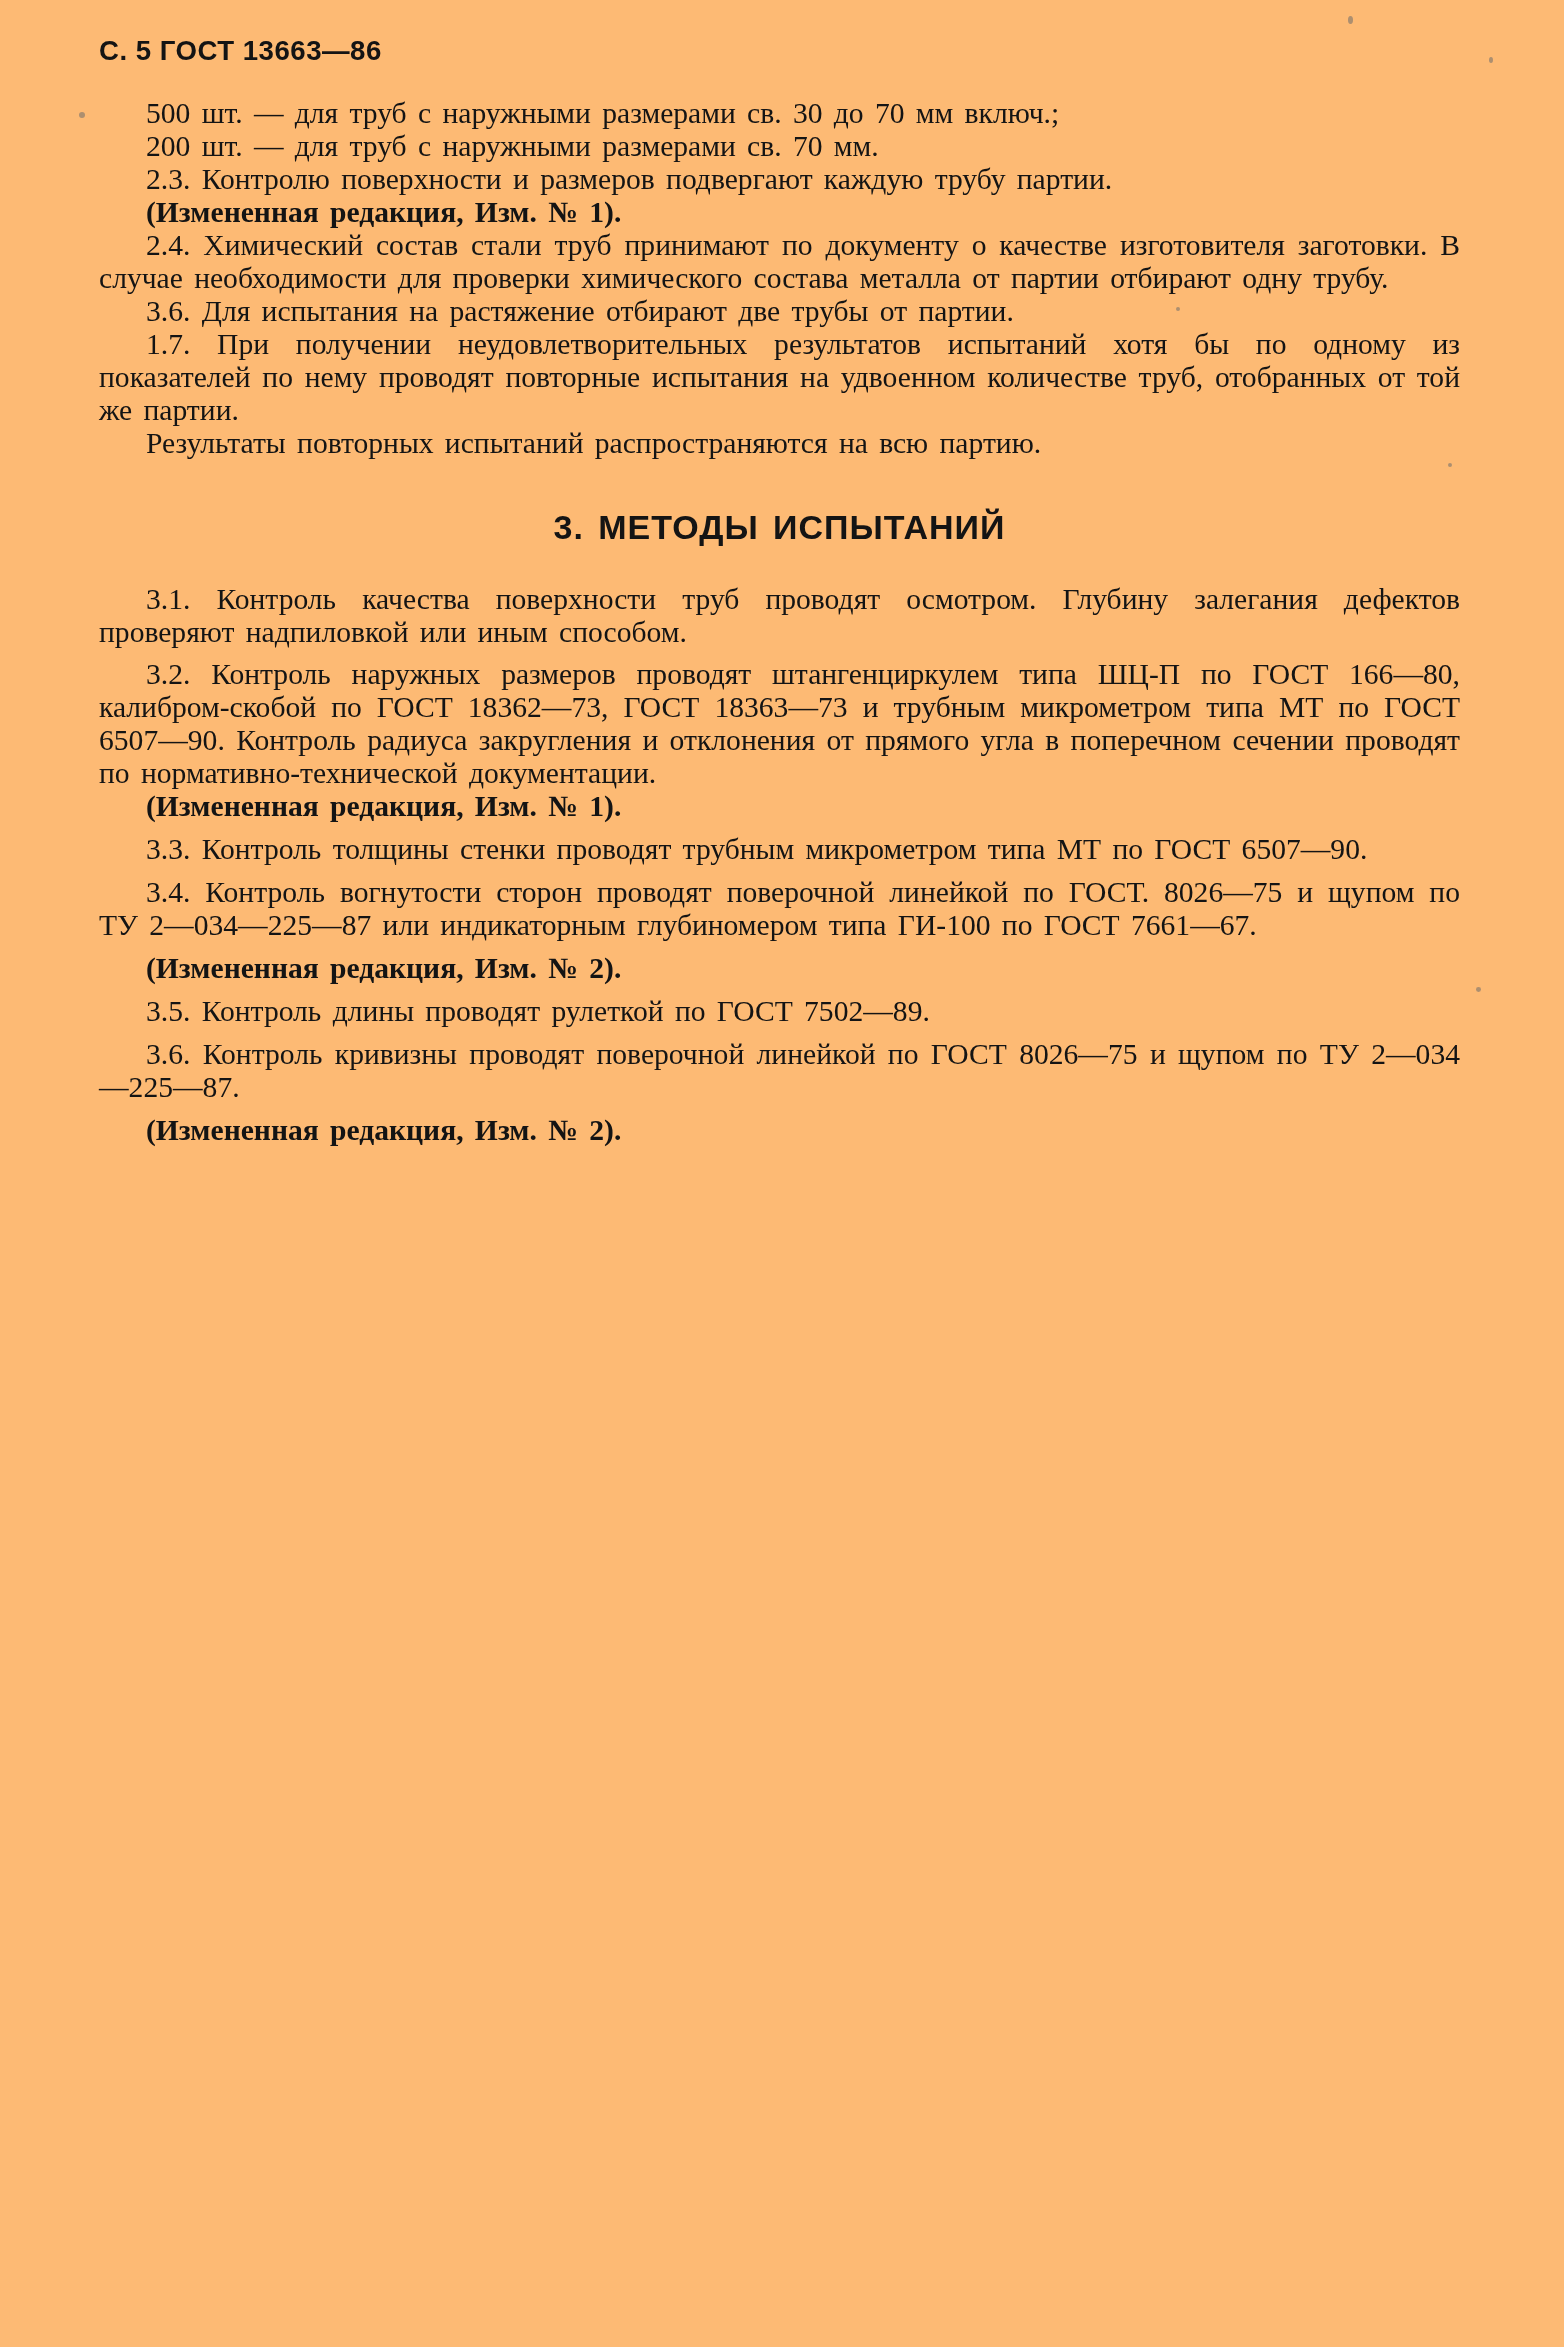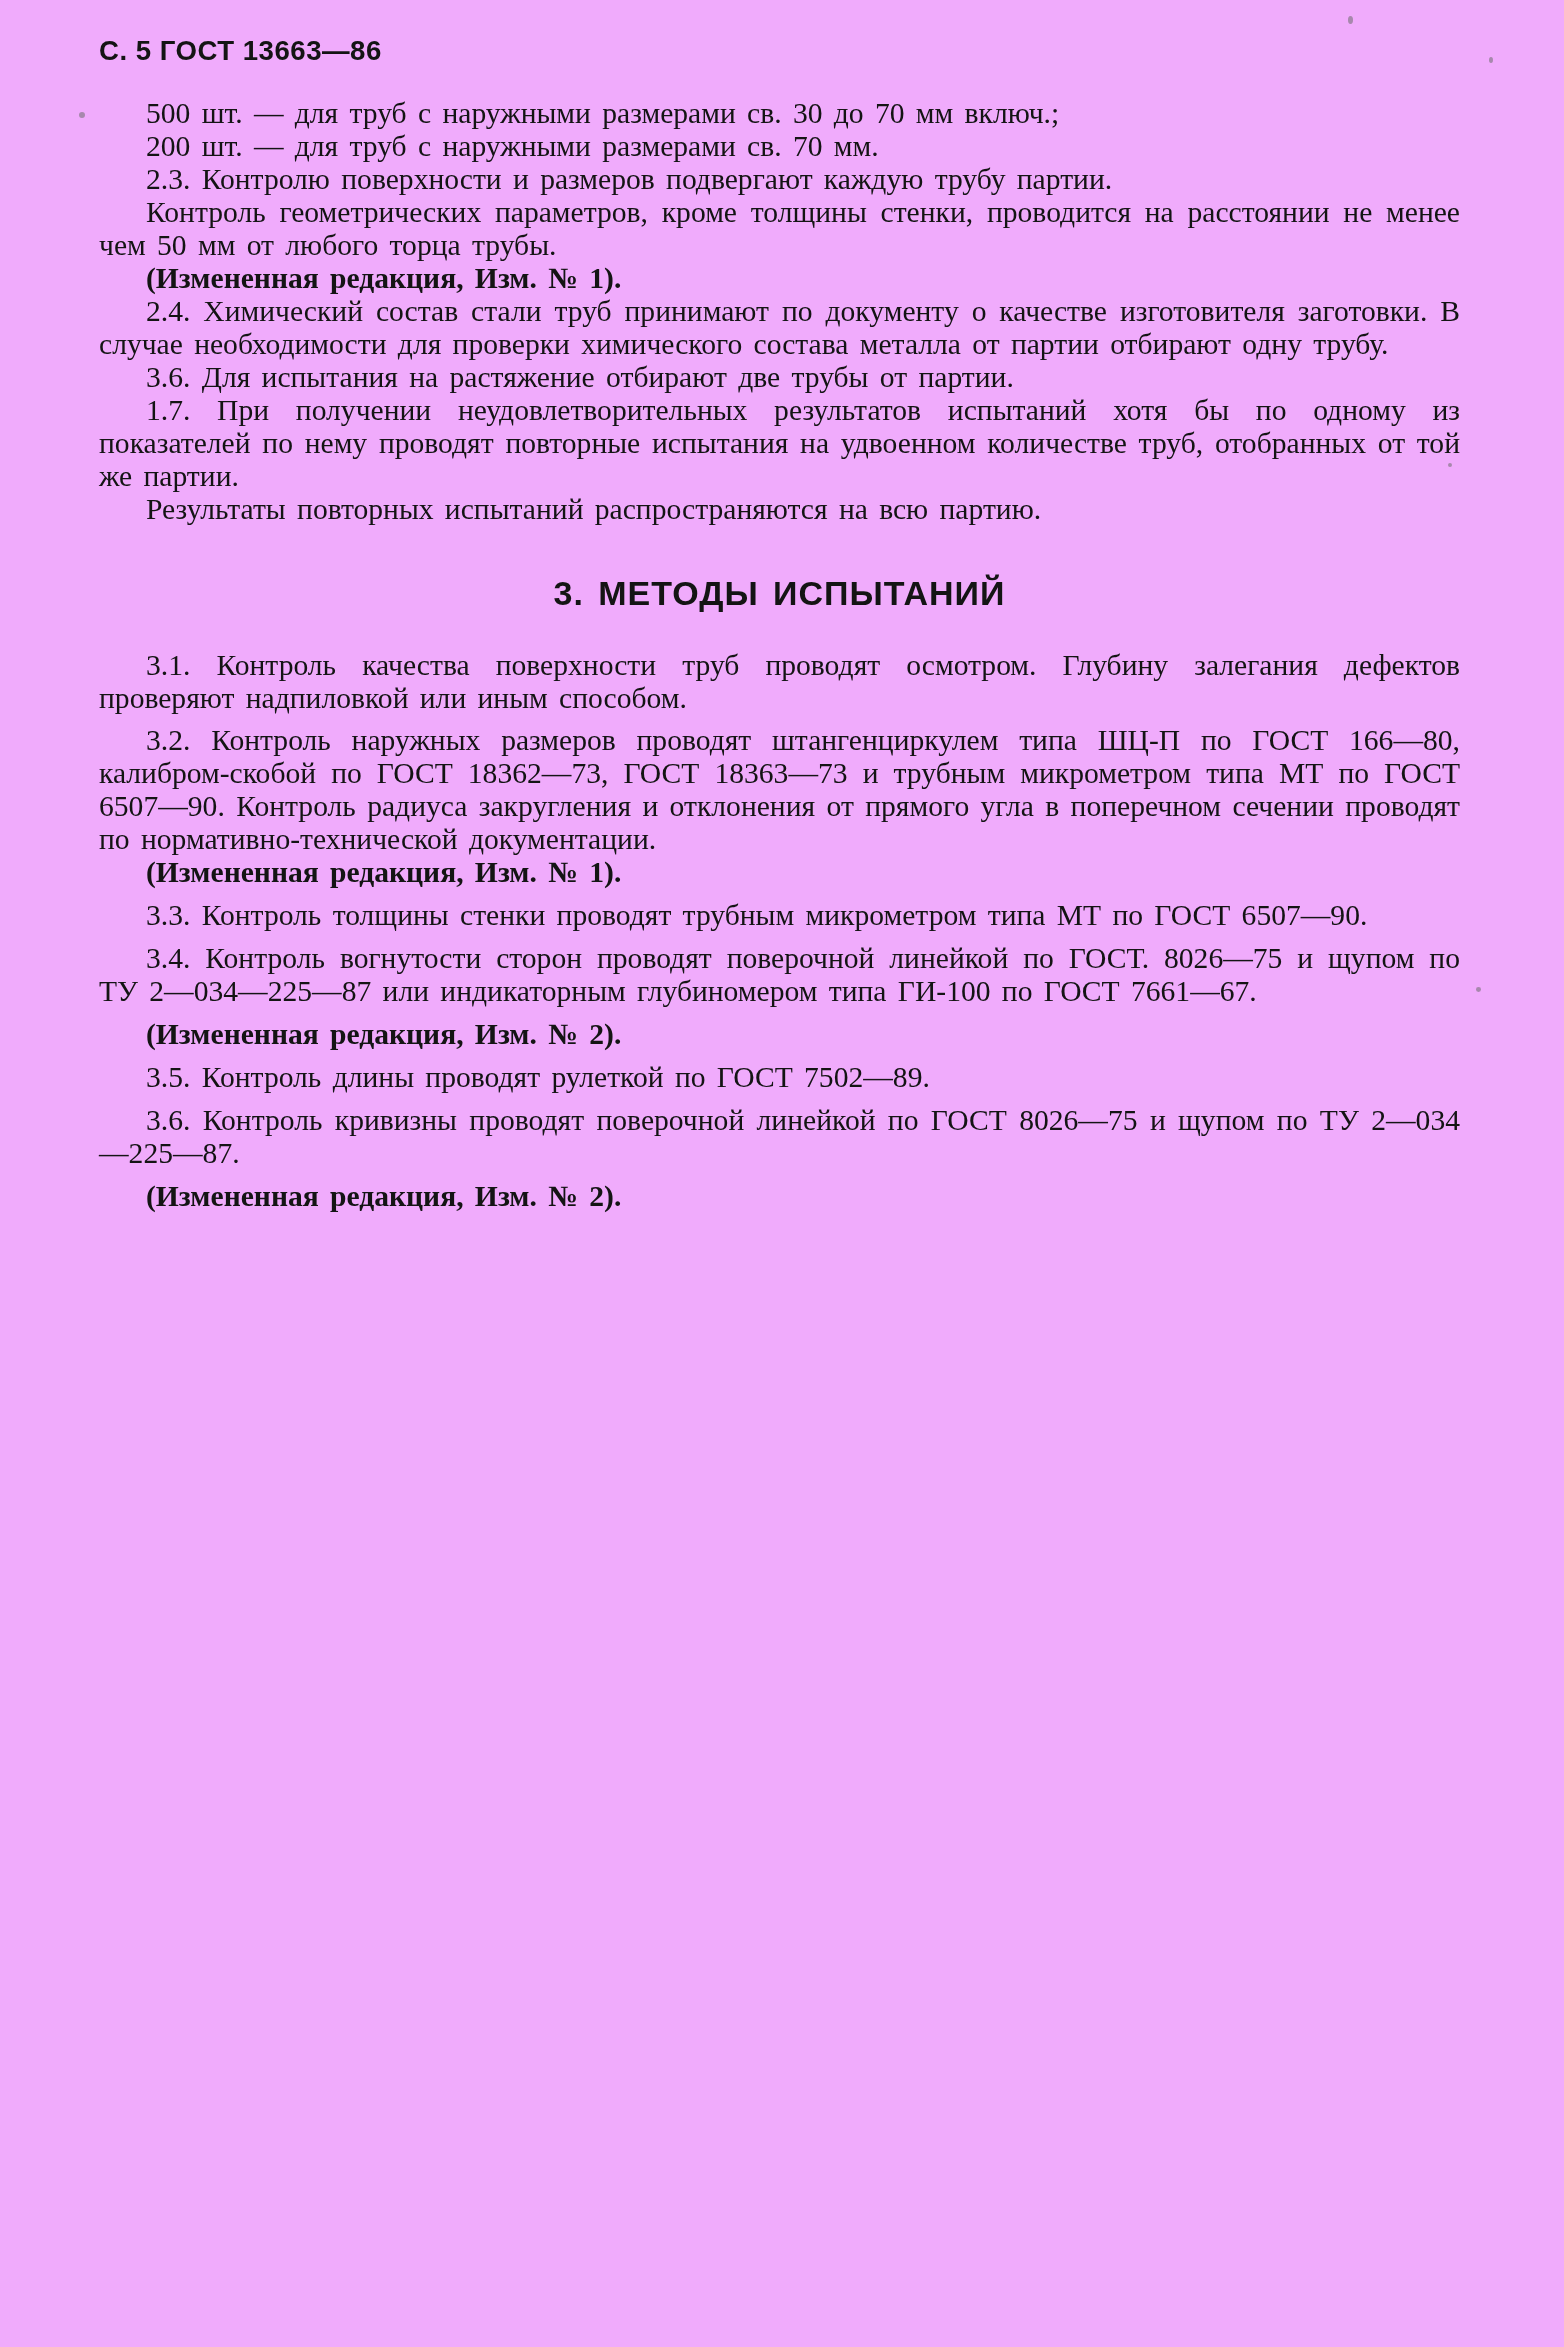--- a/index.html
+++ b/index.html
@@ -5,21 +5,21 @@
   html, body {
     margin: 0;
     padding: 0;
     background: #e9e7e2;
   }
   .sheet {
     position: relative;
     width: 1564px;
     height: 2347px;
     margin: 0 auto;
-    background: #f0abfc;
+    background: #fdba74;
     color: #141414;
     box-sizing: border-box;
     padding: 35px 104px 0 99px;
     font-family: "Liberation Serif", serif;
     overflow: hidden;
   }
   .running-header {
     font-family: "Liberation Sans", sans-serif;
     font-weight: bold;
     font-size: 27.6px;
@@ -64,21 +64,20 @@
 <body>
 
 <div class="sheet">
 
   <div class="running-header">С. 5 ГОСТ 13663—86</div>
 
   <div class="body-text">
     <p>500 шт. — для труб с наружными размерами св. 30 до 70 мм включ.;</p>
     <p>200 шт. — для труб с наружными размерами св. 70 мм.</p>
     <p>2.3. Контролю поверхности и размеров подвергают каждую трубу партии.</p>
-    <p>Контроль геометрических параметров, кроме толщины стенки, проводится на расстоянии не менее чем 50 мм от любого торца трубы.</p>
     <p class="note">(Измененная редакция, Изм. № 1).</p>
     <p>2.4. Химический состав стали труб принимают по документу о качестве изготовителя заготовки. В случае необходимости для проверки химического состава металла от партии отбирают одну трубу.</p>
     <p>3.6. Для испытания на растяжение отбирают две трубы от партии.</p>
     <p>1.7. При получении неудовлетворительных результатов испытаний хотя бы по одному из показателей по нему проводят повторные испытания на удвоенном количестве труб, отобранных от той же партии.</p>
     <p>Результаты повторных испытаний распространяются на всю партию.</p>
     <p class="section-heading">3. МЕТОДЫ ИСПЫТАНИЙ</p>
     <p>3.1. Контроль качества поверхности труб проводят осмотром. Глубину залегания дефектов проверяют надпиловкой или иным способом.</p>
     <p class="gap">3.2. Контроль наружных размеров проводят штангенциркулем типа ШЦ-П по ГОСТ 166—80, калибром-скобой по ГОСТ 18362—73, ГОСТ 18363—73 и трубным микрометром типа МТ по ГОСТ 6507—90. Контроль радиуса закругления и отклонения от прямого угла в поперечном сечении проводят по нормативно-технической документации.</p>
     <p class="note">(Измененная редакция, Изм. № 1).</p>
     <p class="gap">3.3. Контроль толщины стенки проводят трубным микрометром типа МТ по ГОСТ 6507—90.</p>

